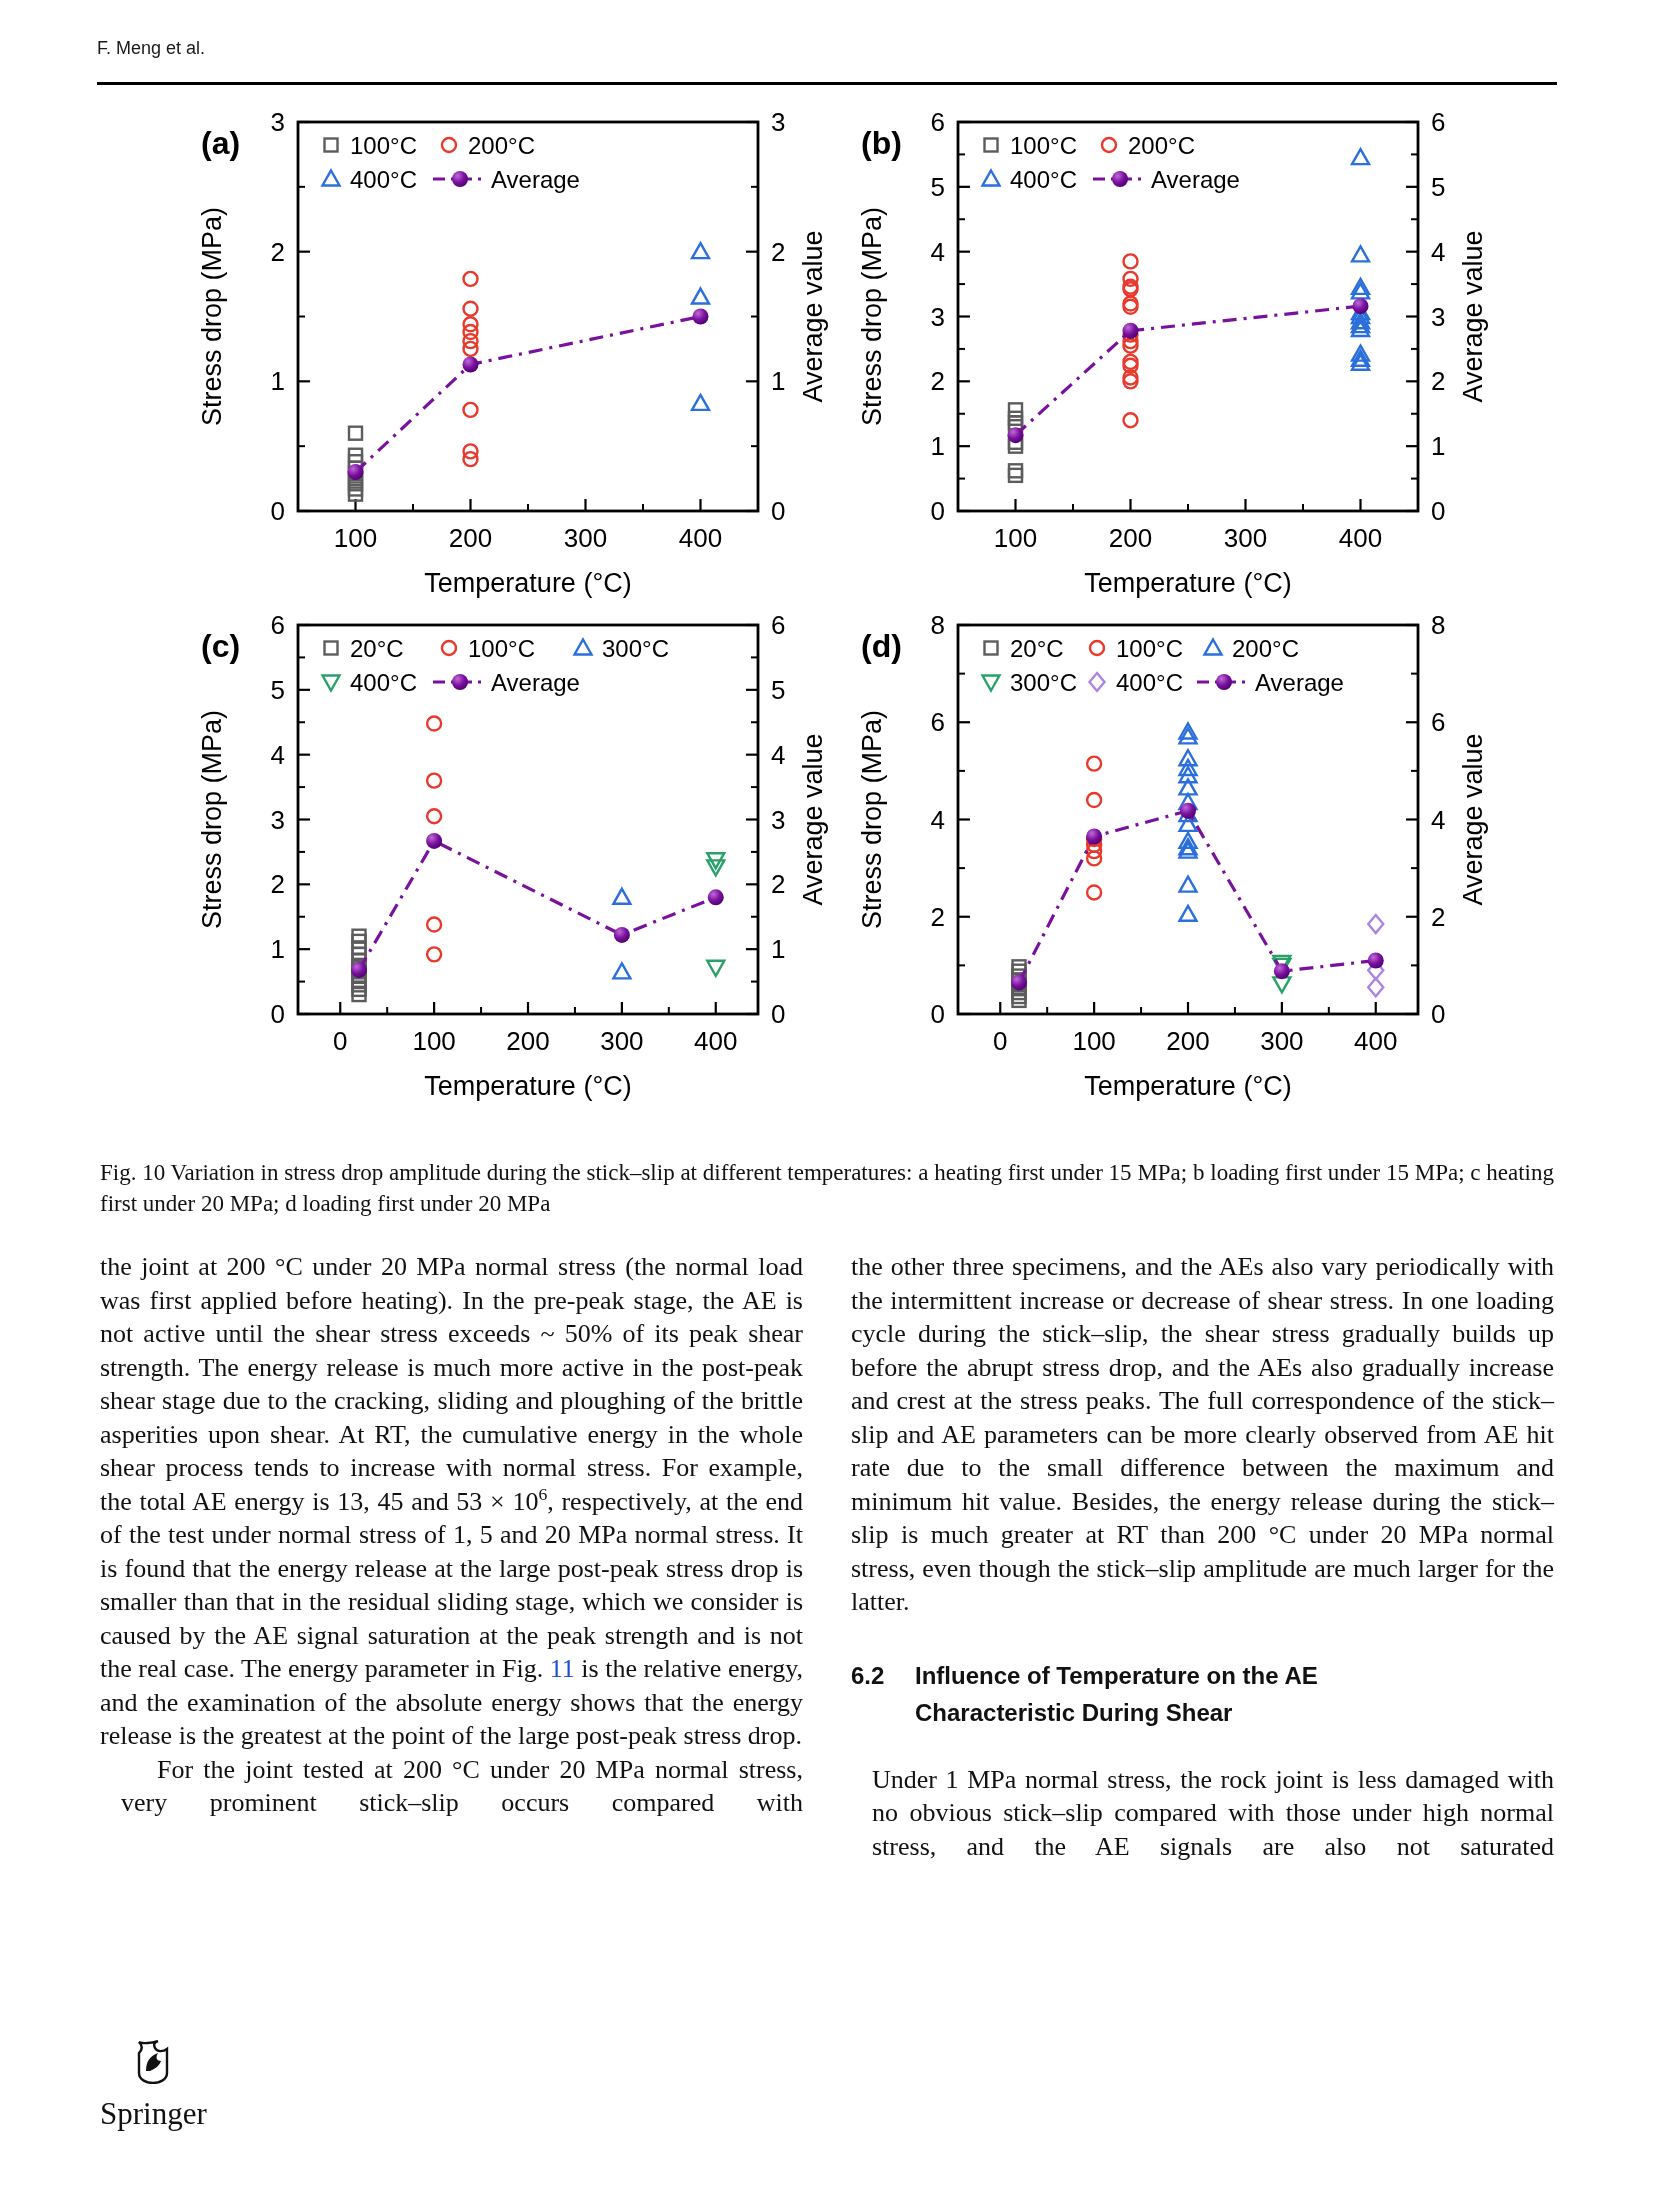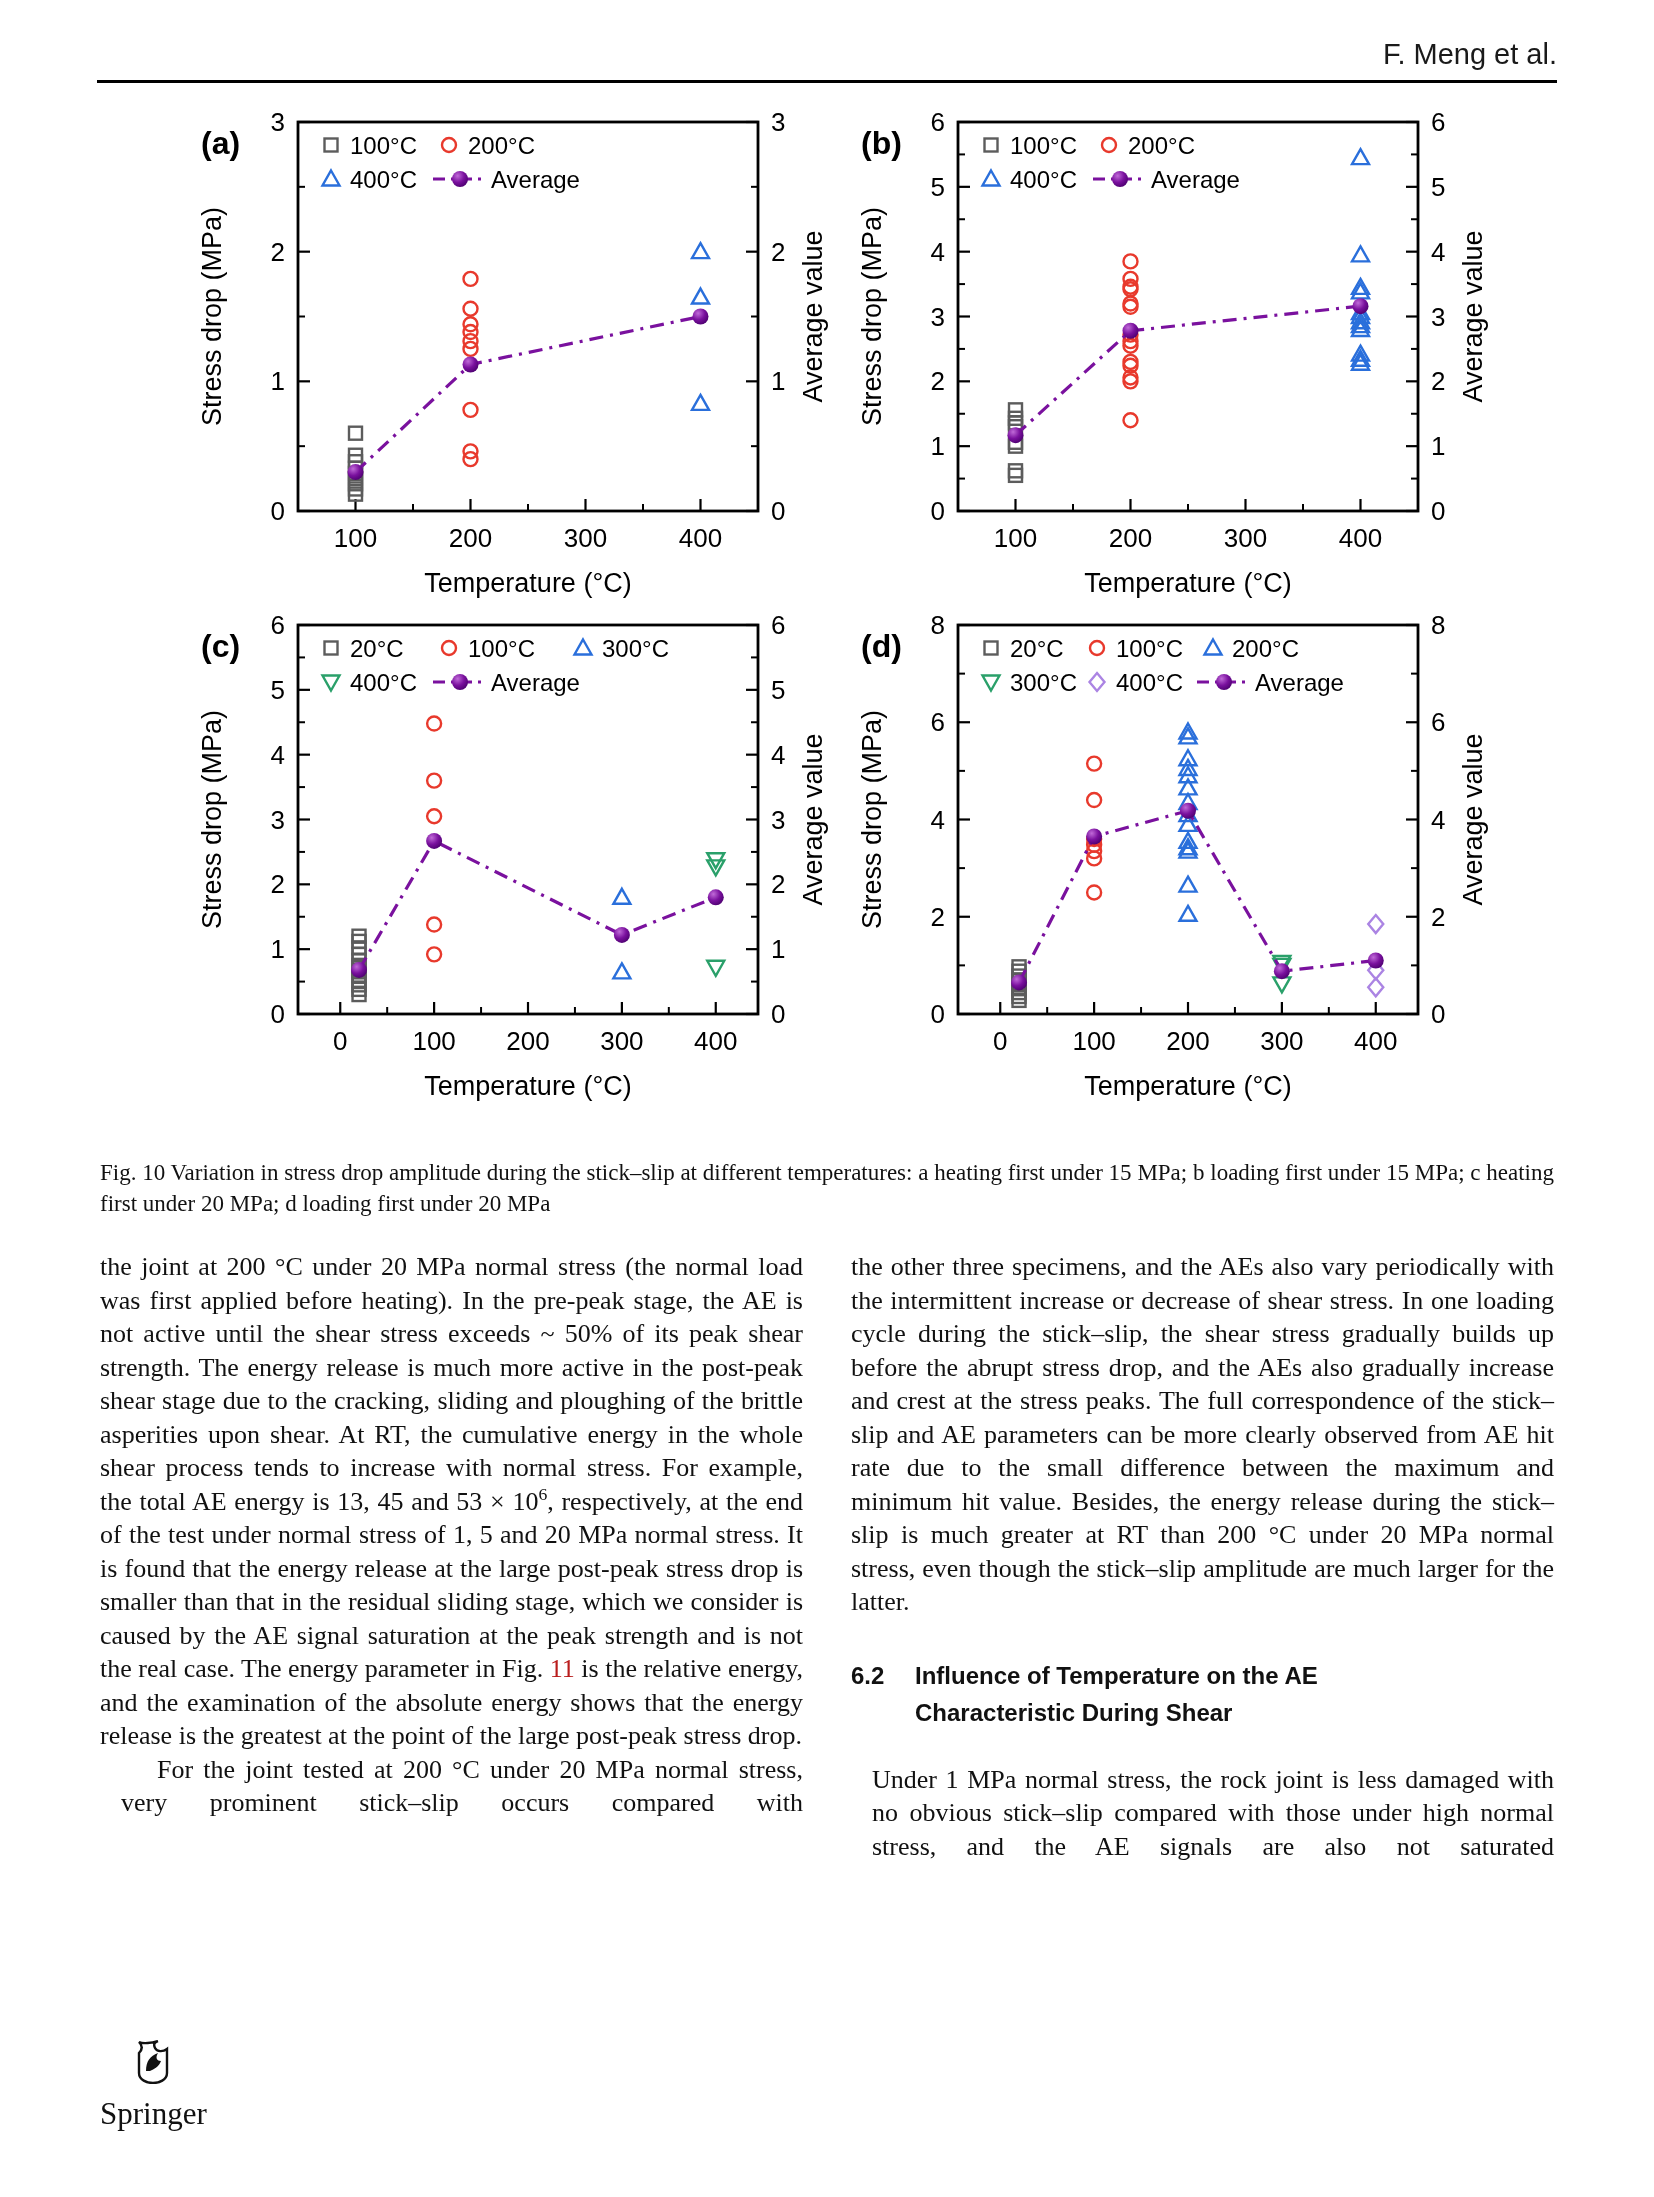--- a/index.html
+++ b/index.html
@@ -1,34 +1,34 @@
 <!DOCTYPE html>
 <html><head>
 <meta charset="utf-8">
 <style>
   html,body{margin:0;padding:0;}
   body{width:1654px;height:2197px;background:#ffffff;color:#111;
        font-family:"Liberation Serif",serif;position:relative;overflow:hidden;}
   .header{position:absolute;top:38px;left:97px;width:1460px;}
-  .header .author{text-align:right;font-family:"Liberation Sans",sans-serif;
-       font-size:29px;color:#1a1a1a;padding-bottom:9px;}
+  .header .author{text-align:left;font-family:"Liberation Sans",sans-serif;
+       font-size:18px;color:#1a1a1a;padding-bottom:23px;}
   .header .rule{border-top:3px solid #000;height:0;}
   .figure{position:absolute;top:106px;left:193px;width:1322px;}
   .grid{display:grid;grid-template-columns:660px 660px;row-gap:6px;}
   .chart-cell{width:660px;height:497px;}
   .caption{position:absolute;top:1134px;left:100px;width:1454px;
        font-size:23px;line-height:31px;text-align:justify;}
   .caption .b{font-weight:normal;}
   .bodytext{position:absolute;top:1250px;left:100px;width:1454px;display:flex;gap:48px;}
   .col{width:703px;font-size:26px;line-height:33.5px;text-align:justify;}
   p.para{margin:0;}
   p.indent{text-indent:36px;}
   p.cont{text-align-last:justify;margin-left:21px;}
   sup{font-size:68%;line-height:0;}
-  .link{color:#b91c1c;}
+  .link{color:#1d4ed8;}
   .heading{display:flex;font-family:"Liberation Sans",sans-serif;font-weight:bold;
        font-size:24px;line-height:37px;margin:38px 0 32px 0;text-align:left;
        text-align-last:left;}
   .heading .num{width:64px;flex:none;}
   .footer{position:absolute;top:2040px;left:100px;display:flex;align-items:center;
        gap:12px;font-size:31px;color:#111;flex-direction:column;}
   svg text{font-family:"Liberation Sans",sans-serif;fill:#000;}
 </style>
 </head>
 <body>

